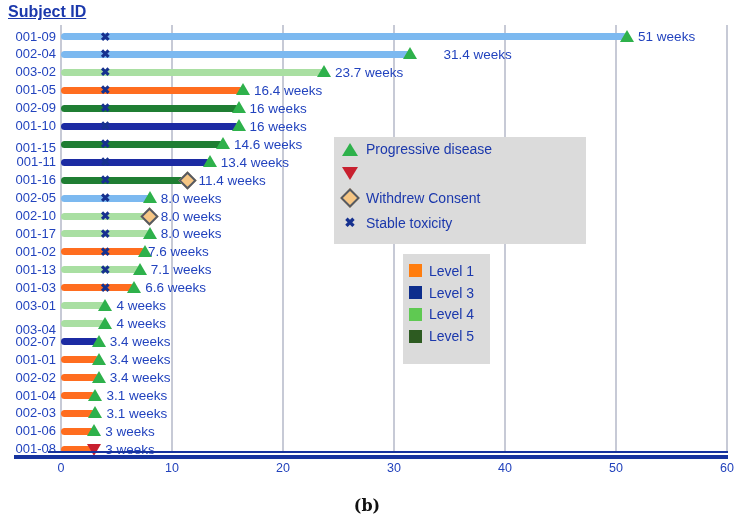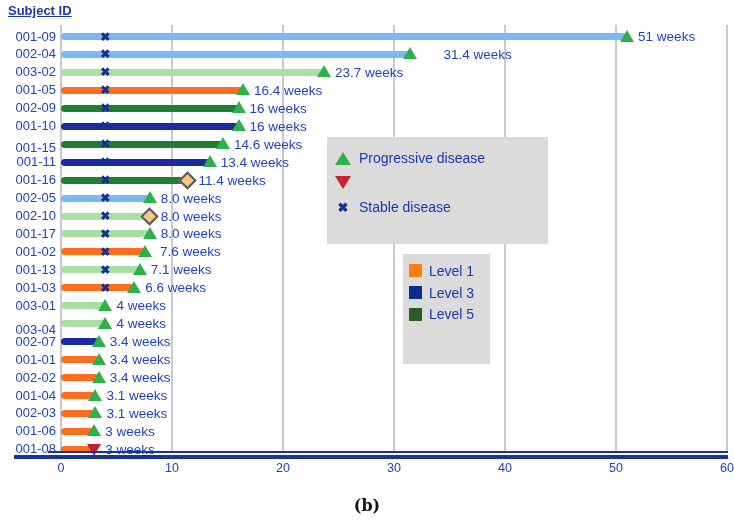--- a/index.html
+++ b/index.html
@@ -1,21 +1,21 @@
 <!DOCTYPE html>
 <html><head>
 <meta charset="utf-8">
 <style>
   html,body{margin:0;padding:0;background:#ffffff;}
   .figure{
     position:relative;width:734px;height:526px;background:#ffffff;overflow:hidden;
     font-family:"Liberation Sans", sans-serif;
   }
   .subject-header{
-    position:absolute;left:8px;top:3px;font-size:13px;font-weight:bold;
+    position:absolute;left:8px;top:3px;font-size:16px;font-weight:bold;
     text-decoration:underline;color:#1B38AC;
   }
   .gridline{position:absolute;top:25px;height:427px;width:1.5px;background:#C7CAD6;}
   .row-label{position:absolute;left:0;width:56px;text-align:right;font-size:13px;
     color:#2243BE;height:16px;line-height:16px;}
   .bar{position:absolute;height:7px;border-radius:3.5px;}
   .xmark{position:absolute;width:14px;text-align:center;font-size:12px;font-weight:bold;
     height:16px;line-height:16px;}
   .tri-up{position:absolute;width:0;height:0;border-left:7px solid transparent;
     border-right:7px solid transparent;}
@@ -105,21 +105,21 @@
       <div class="week-label" style="left: 160.8px; top: 207.5px;">8.0 weeks</div>
       <div class="row-label" style="top: 225.95px;">001-17</div>
       <div class="bar" style="left: 61px; top: 230.45px; width: 88.8px; background: rgb(169, 223, 162);"></div>
       <div class="xmark" style="left: 98.4px; top: 225.95px; color: rgb(22, 49, 143);">✖</div>
       <div class="tri-up" style="border-bottom: 12px solid rgb(46, 177, 75); left: 142.8px; top: 226.95px;"></div>
       <div class="week-label" style="left: 160.8px; top: 225.45px;">8.0 weeks</div>
       <div class="row-label" style="top: 243.9px;">001-02</div>
       <div class="bar" style="left: 61px; top: 248.4px; width: 84.36px; background: rgb(255, 109, 31);"></div>
       <div class="xmark" style="left: 98.4px; top: 243.9px; color: rgb(22, 49, 143);">✖</div>
       <div class="tri-up" style="border-bottom: 12px solid rgb(46, 177, 75); left: 138.36px; top: 244.9px;"></div>
-      <div class="week-label" style="left: 160px; top: 243.4px;">7.6 weeks</div>
+      <div class="week-label" style="left: 148px; top: 243.4px;">7.6 weeks</div>
       <div class="row-label" style="top: 261.85px;">001-13</div>
       <div class="bar" style="left: 61px; top: 266.35px; width: 78.81px; background: rgb(169, 223, 162);"></div>
       <div class="xmark" style="left: 98.4px; top: 261.85px; color: rgb(22, 49, 143);">✖</div>
       <div class="tri-up" style="border-bottom: 12px solid rgb(46, 177, 75); left: 132.81px; top: 262.85px;"></div>
       <div class="week-label" style="left: 150.81px; top: 261.35px;">7.1 weeks</div>
       <div class="row-label" style="top: 279.8px;">001-03</div>
       <div class="bar" style="left: 61px; top: 284.3px; width: 73.26px; background: rgb(255, 109, 31);"></div>
       <div class="xmark" style="left: 98.4px; top: 279.8px; color: rgb(22, 49, 143);">✖</div>
       <div class="tri-up" style="border-bottom: 12px solid rgb(46, 177, 75); left: 127.26px; top: 280.8px;"></div>
       <div class="week-label" style="left: 145.26px; top: 279.3px;">6.6 weeks</div>
@@ -164,49 +164,59 @@
       <div class="tick-label" style="left: 44px; top: 461px;">0</div>
       <div class="tick-label" style="left: 155px; top: 461px;">10</div>
       <div class="tick-label" style="left: 266px; top: 461px;">20</div>
       <div class="tick-label" style="left: 377px; top: 461px;">30</div>
       <div class="tick-label" style="left: 488px; top: 461px;">40</div>
       <div class="tick-label" style="left: 599px; top: 461px;">50</div>
       <div class="tick-label" style="left: 710px; top: 461px;">60</div>
     </div>
 
 
-  <div class="legend-box" id="marker-legend" style="left:327px;top:137px;width:221px;height:107px;padding-top:9px;box-sizing:border-box;">
+  <div class="legend-box" id="marker-legend" style="left:334px;top:137px;width:252px;height:107px;padding-top:0;box-sizing:border-box;">
       <div class="legend-item" style="height: 24.5px;">
         <div class="legend-marker-cell">
           <div style="width: 0px; height: 0px; border-left: 8px solid transparent; border-right: 8px solid transparent; border-bottom: 13px solid rgb(46, 177, 75);"></div>
         </div>
         <div class="legend-label">Progressive disease</div>
       </div>
       <div class="legend-item" style="height: 24.5px;">
         <div class="legend-marker-cell">
           <div style="width: 0px; height: 0px; border-left: 8px solid transparent; border-right: 8px solid transparent; border-top: 13px solid rgb(200, 32, 47);"></div>
         </div>
       </div>
       <div class="legend-item" style="height: 24.5px;">
         <div class="legend-marker-cell">
+          <div style="width: 10px; height: 10px; border: 2px solid rgb(85, 90, 99); background: rgb(246, 198, 132); transform: rotate(45deg);"></div>
+        </div>
+        <div class="legend-label">Withdrew Consent</div>
+      </div>
+      <div class="legend-item" style="height: 24.5px;">
+        <div class="legend-marker-cell">
           <div style="font-size: 13px; font-weight: bold; color: rgb(22, 49, 143); line-height: 13px;">✖</div>
         </div>
-        <div class="legend-label">Stable disease</div>
+        <div class="legend-label">Stable toxicity</div>
       </div>
     </div>
 
   <div class="legend-box" id="level-legend" style="left:403px;top:254px;width:87px;height:110px;padding-top:6px;box-sizing:border-box;">
       <div class="legend-item" style="height: 21.8px;">
         <div class="lvl-swatch" style="background: rgb(255, 125, 14);"></div>
         <div class="legend-label">Level 1</div>
       </div>
       <div class="legend-item" style="height: 21.8px;">
         <div class="lvl-swatch" style="background: rgb(13, 45, 141);"></div>
         <div class="legend-label">Level 3</div>
       </div>
       <div class="legend-item" style="height: 21.8px;">
+        <div class="lvl-swatch" style="background: rgb(95, 201, 82);"></div>
+        <div class="legend-label">Level 4</div>
+      </div>
+      <div class="legend-item" style="height: 21.8px;">
         <div class="lvl-swatch" style="background: rgb(45, 91, 33);"></div>
         <div class="legend-label">Level 5</div>
       </div>
     </div>
 
   <div class="caption">(b)</div>
 </div>
 
 </body></html>

